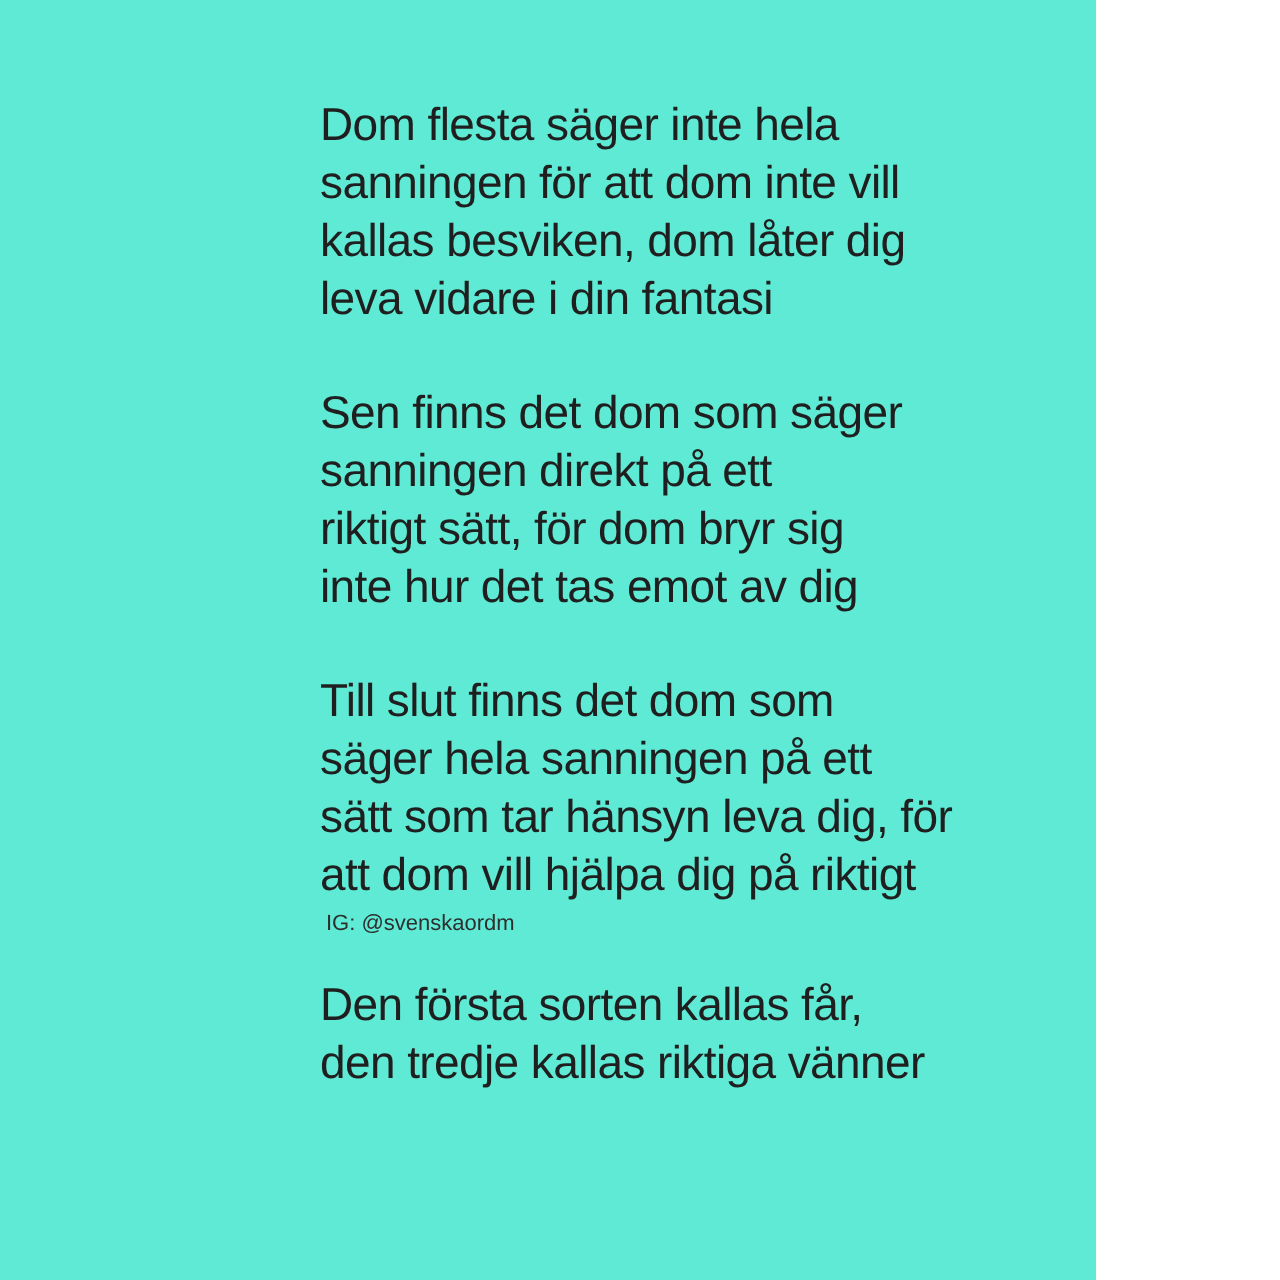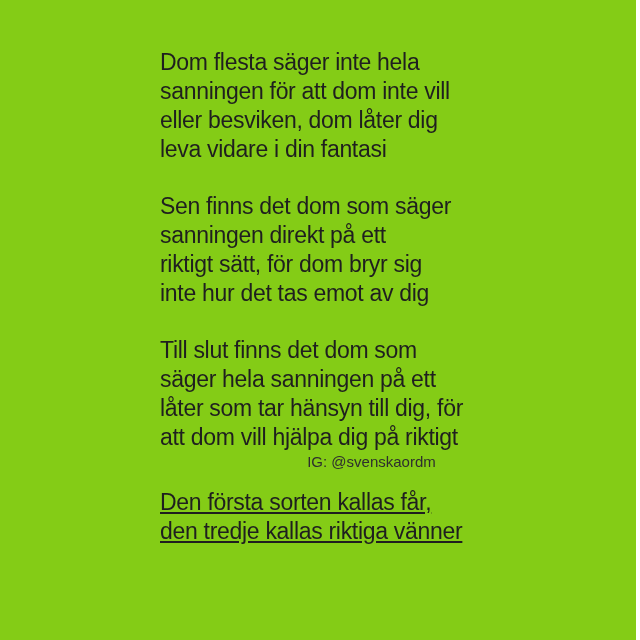--- a/index.html
+++ b/index.html
@@ -2,80 +2,78 @@
 <html lang="sv"><head>
 <meta charset="utf-8">
 <style>
   html, body {
     margin: 0;
     padding: 0;
     background: #ffffff;
   }
   .canvas {
     position: relative;
-    width: 636px;
+    width: 548px;
     height: 640px;
-    background: #84cc16;
+    background: #5eead4;
     overflow: hidden;
     font-family: "Liberation Sans", "DejaVu Sans", sans-serif;
   }
   .text-block {
     position: absolute;
     left: 160px;
     top: 48px;
     width: 420px;
     color: #1f1f1f;
   }
   .stanza {
     margin: 0 0 28px 0;
   }
   .stanza:last-child {
     margin-bottom: 12px;
-    text-decoration: underline;
   }
   .line {
     font-size: 23px;
     line-height: 29px;
     font-weight: 400;
     letter-spacing: -0.3px;
     white-space: nowrap;
   }
   .watermark {
-    font-size: 15px;
+    font-size: 11px;
     line-height: 16px;
     color: #2e2e2e;
     letter-spacing: 0;
     margin: 2px 0 18px 3px;
-    text-align: center;
   }
 </style>
 </head>
 <body>
 
 <div class="canvas">
   <div class="text-block">
 
     <div class="stanza">
       <div class="line">Dom flesta säger inte hela</div>
       <div class="line">sanningen för att dom inte vill</div>
-      <div class="line">eller besviken, dom låter dig</div>
+      <div class="line">kallas besviken, dom låter dig</div>
       <div class="line">leva vidare i din fantasi</div>
     </div>
 
     <div class="stanza">
       <div class="line">Sen finns det dom som säger</div>
       <div class="line">sanningen direkt på ett</div>
       <div class="line">riktigt sätt, för dom bryr sig</div>
       <div class="line">inte hur det tas emot av dig</div>
     </div>
 
     <div class="stanza" style="margin-bottom:0;">
       <div class="line">Till slut finns det dom som</div>
       <div class="line">säger hela sanningen på ett</div>
-      <div class="line">låter som tar hänsyn till dig, för</div>
+      <div class="line">sätt som tar hänsyn leva dig, för</div>
       <div class="line">att dom vill hjälpa dig på riktigt</div>
     </div>
 
     <div class="watermark">IG: @svenskaordm</div>
 
     <div class="stanza">
       <div class="line">Den första sorten kallas får,</div>
       <div class="line">den tredje kallas riktiga vänner</div>
     </div>
 

